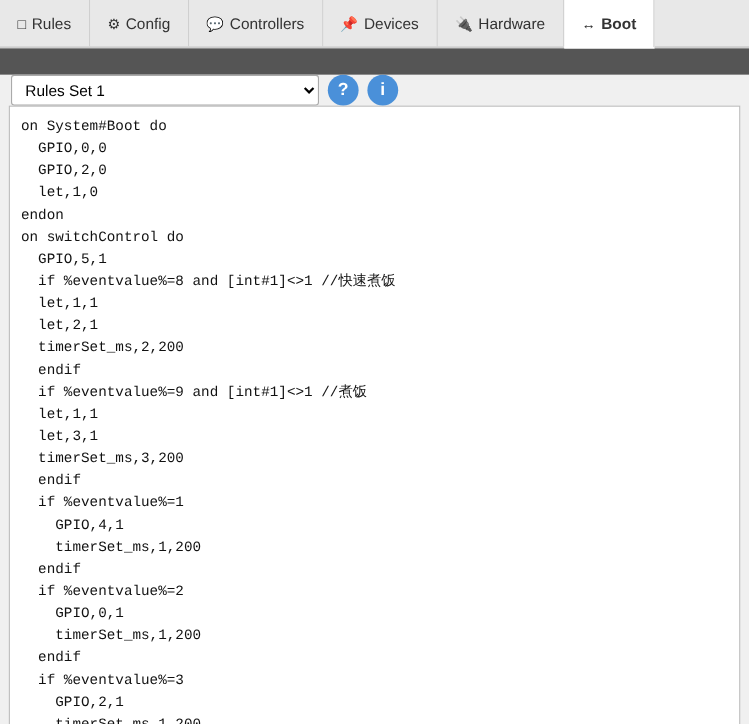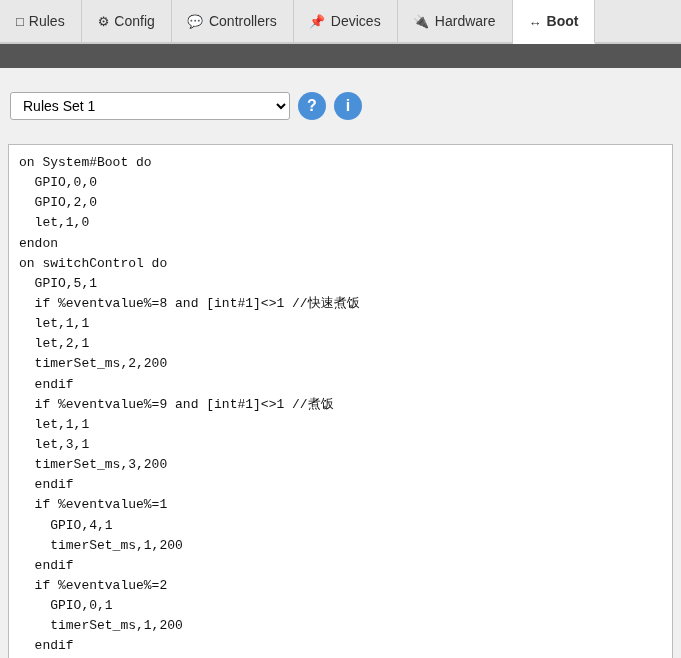--- a/index.html
+++ b/index.html
@@ -44,21 +44,21 @@
     
     .sub-header {
       background: #555;
       height: 24px;
     }
 
     
     .controls-row {
       display: flex;
       align-items: center;
-      padding: 24px 10px;
+      padding: 0 10px;
       background: #f0f0f0;
       gap: 8px;
     }
     .rules-select {
       flex: 0 0 auto;
       width: 280px;
       padding: 4px 8px;
       font-size: 14px;
       border: 1px solid #aaa;
       border-radius: 3px;

